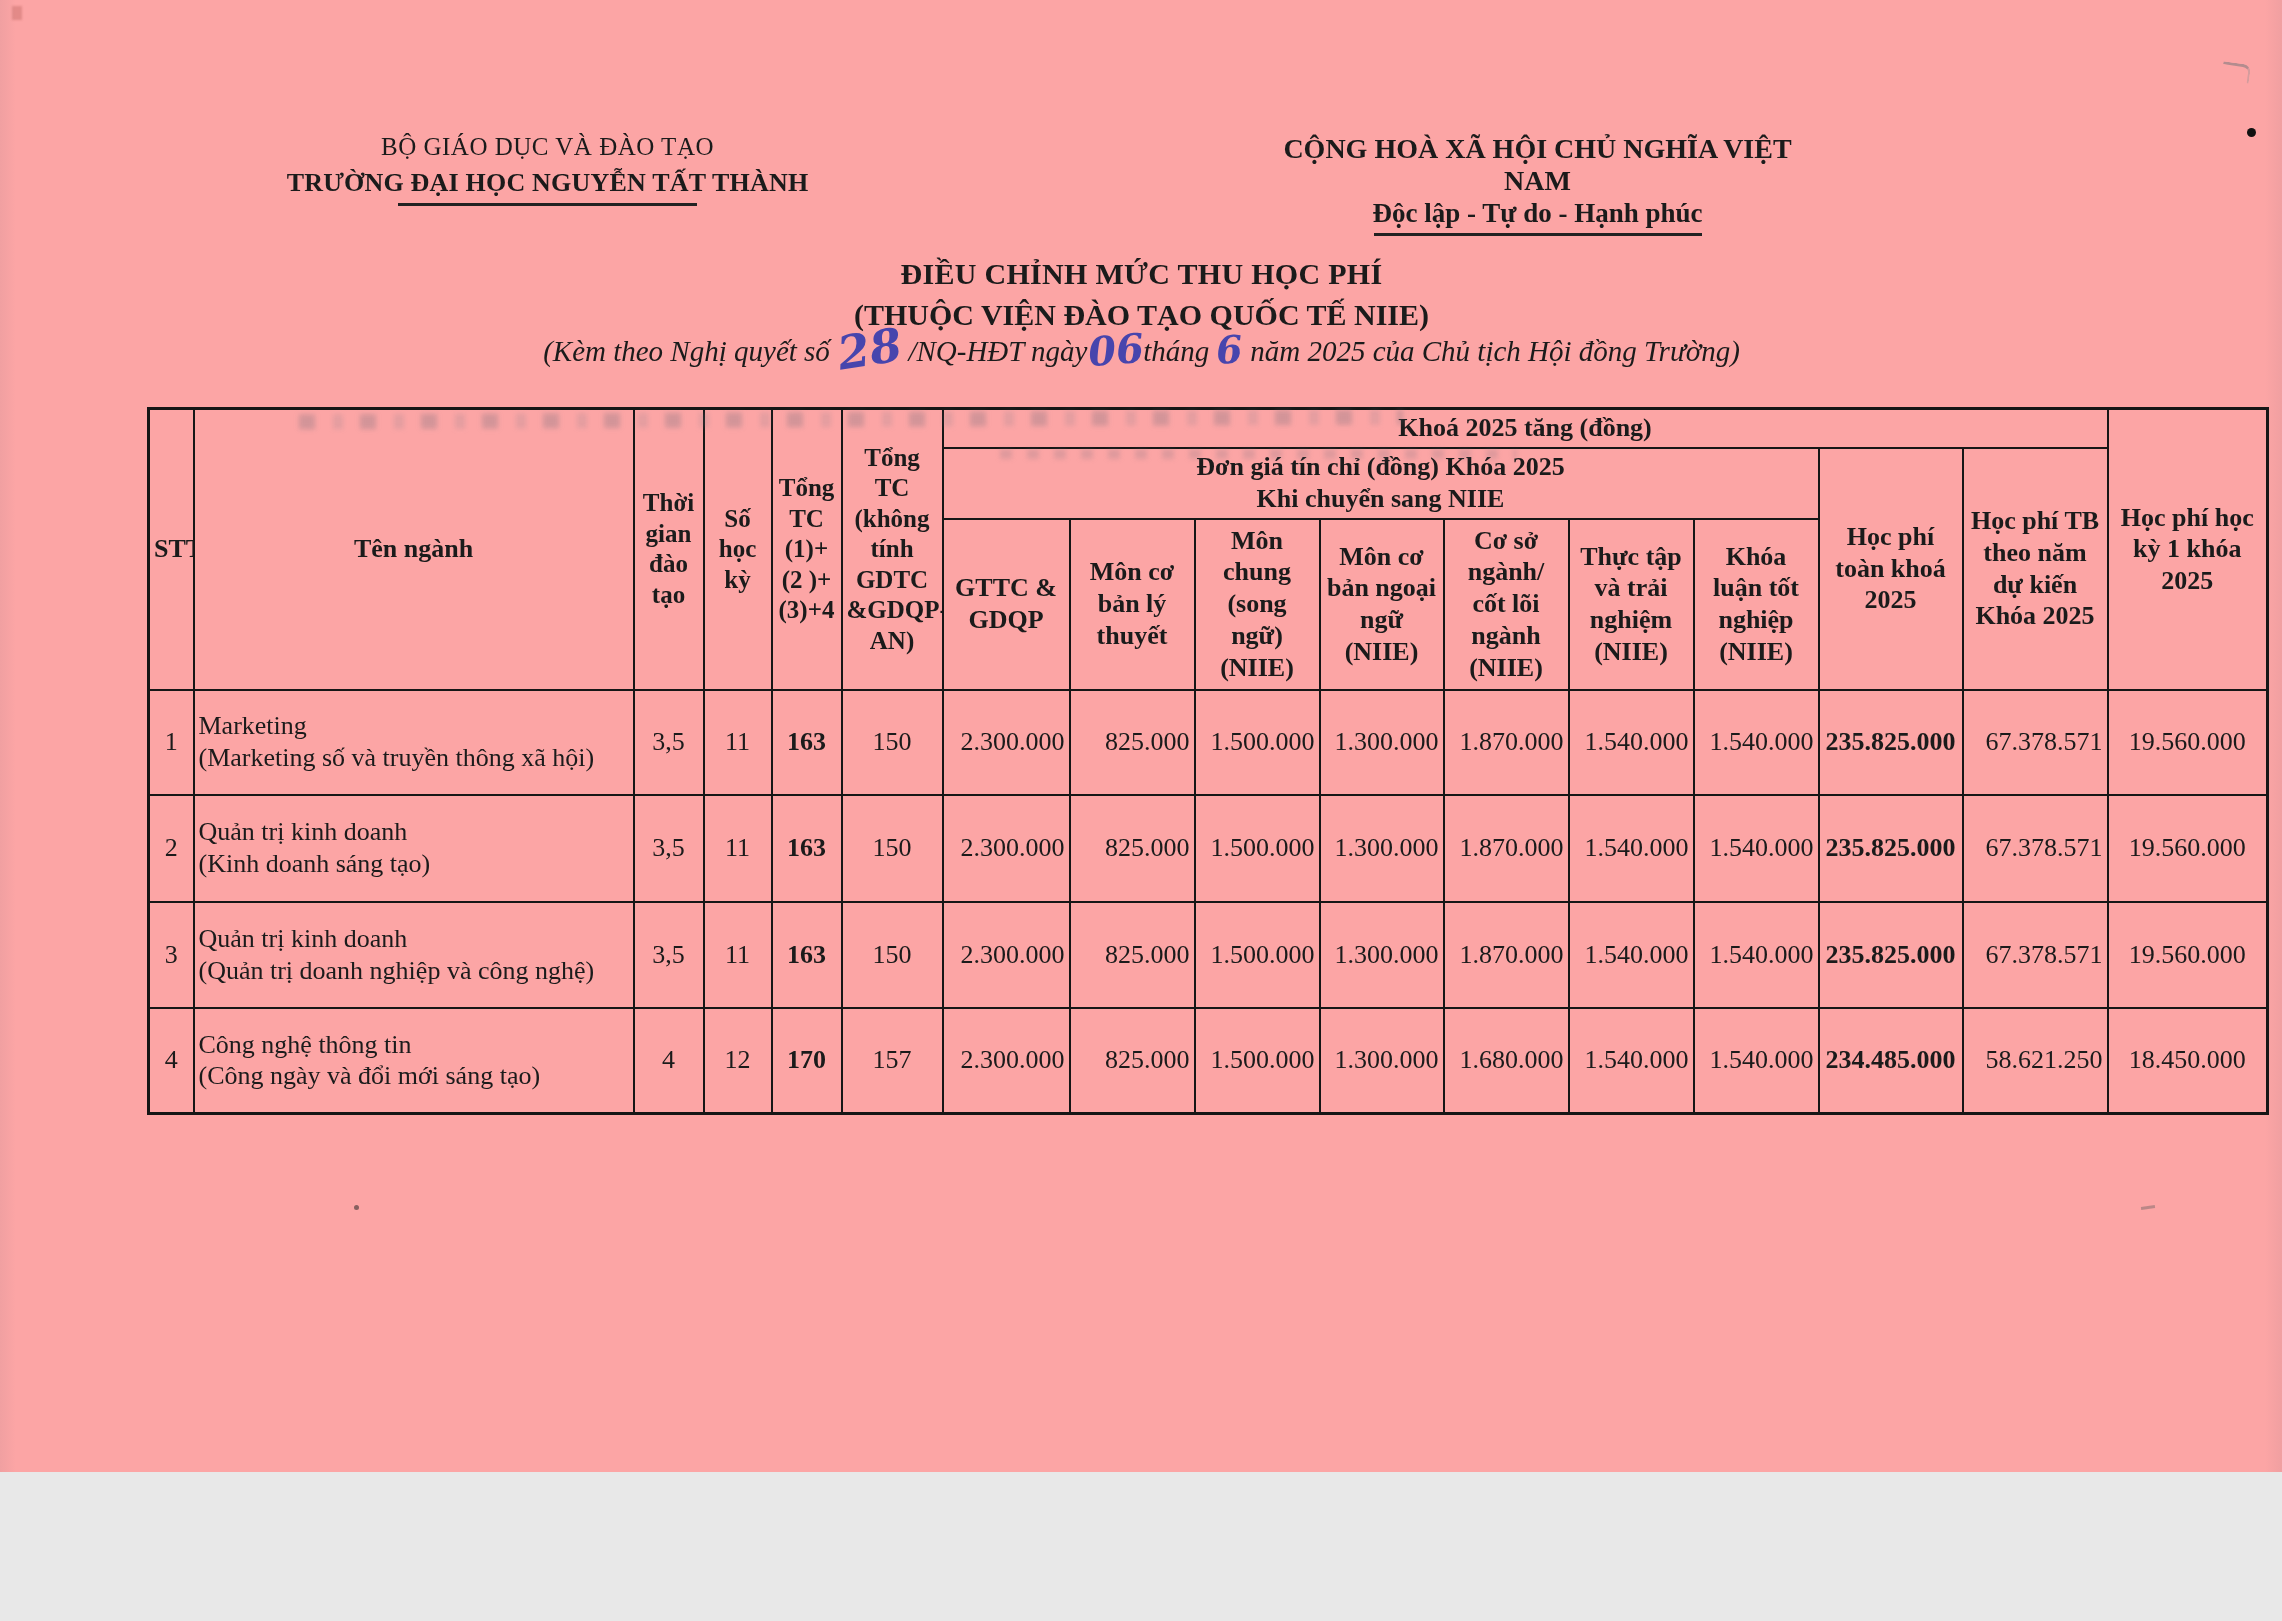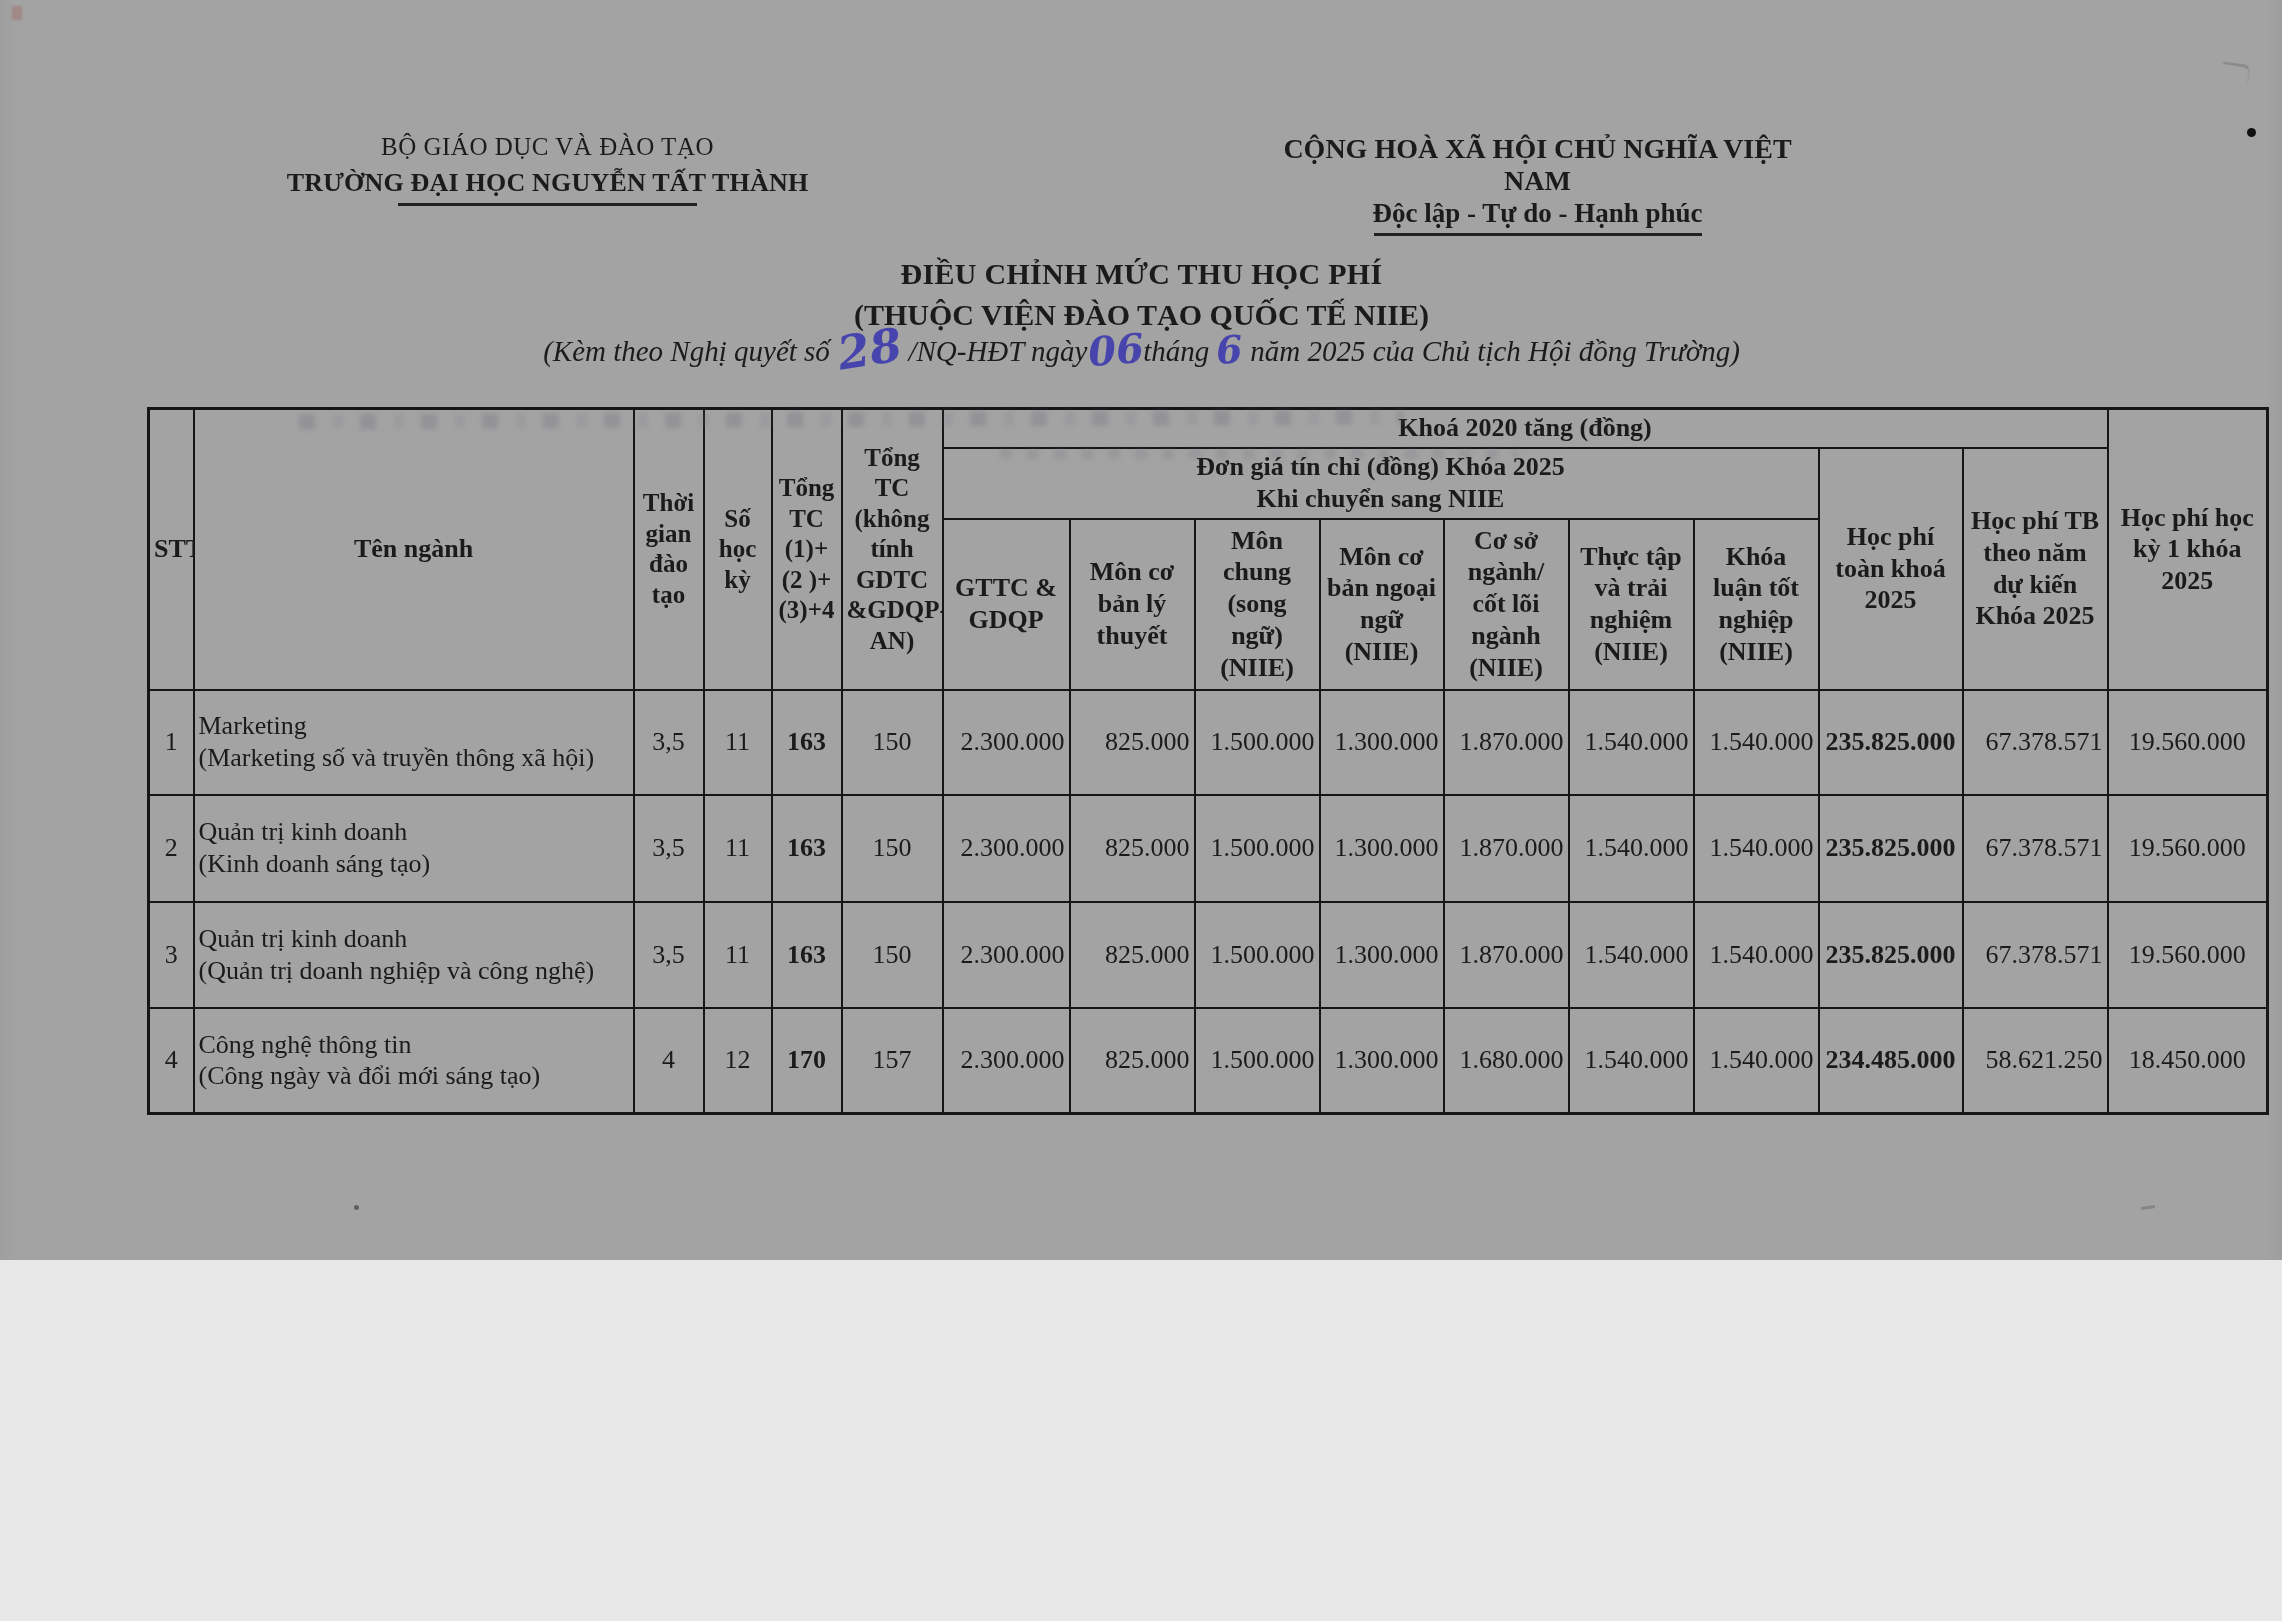--- a/index.html
+++ b/index.html
@@ -1,17 +1,17 @@
 <!DOCTYPE html>
 <html><head>
 <meta charset="utf-8">
 <style>
   html,body{margin:0;padding:0;background:#e8e8e8;}
   .page{
-    position:relative;width:2283px;height:1260px;background:#a3a3a3;
+    position:relative;width:2283px;height:1472px;background:#fca5a5;
     font-family:"Liberation Serif","DejaVu Serif",serif;color:#1b1b1b;
     overflow:hidden;
   }
   .abs{position:absolute;}
   
   .org-left{left:269px;top:133px;width:557px;text-align:center;}
   .org-left .l1{font-size:25px;letter-spacing:0.5px;}
   .org-left .l2{font-size:26px;font-weight:bold;margin-top:7px;letter-spacing:0.2px;}
   .org-left .rule{height:3px;background:#222;width:299px;margin:5px auto 0;}
   .org-right{left:1254px;top:133px;width:567px;text-align:center;}
@@ -110,21 +110,21 @@
         <col style="width:160px">
     </colgroup>
     <tbody>
         <tr style="height:39px">
       <td class="hd" rowspan="3">STT</td>
       <td class="hd" rowspan="3">Tên ngành</td>
       <td class="hd small" rowspan="3">Thời gian đào tạo</td>
       <td class="hd small" rowspan="3">Số học kỳ</td>
       <td class="hd small" rowspan="3">Tổng TC (1)+(2 )+ (3)+4</td>
       <td class="hd small" rowspan="3">Tổng TC (không tính GDTC &amp;GDQP-AN)</td>
-      <td class="hd" colspan="9">Khoá 2020 tăng (đồng)</td>
+      <td class="hd" colspan="9">Khoá 2025 tăng (đồng)</td>
       <td class="hd" rowspan="3">Học phí học kỳ 1 khóa 2025</td>
     </tr>
     <tr style="height:71px">
       <td class="hd" colspan="7">
         <div>Đơn giá tín chỉ  (đồng) Khóa 2025</div>
         <div>Khi chuyển sang NIIE</div>
       </td>
       <td class="hd" rowspan="2">Học phí toàn khoá 2025</td>
       <td class="hd" rowspan="2">Học phí TB theo năm dự kiến Khóa 2025</td>
     </tr>

